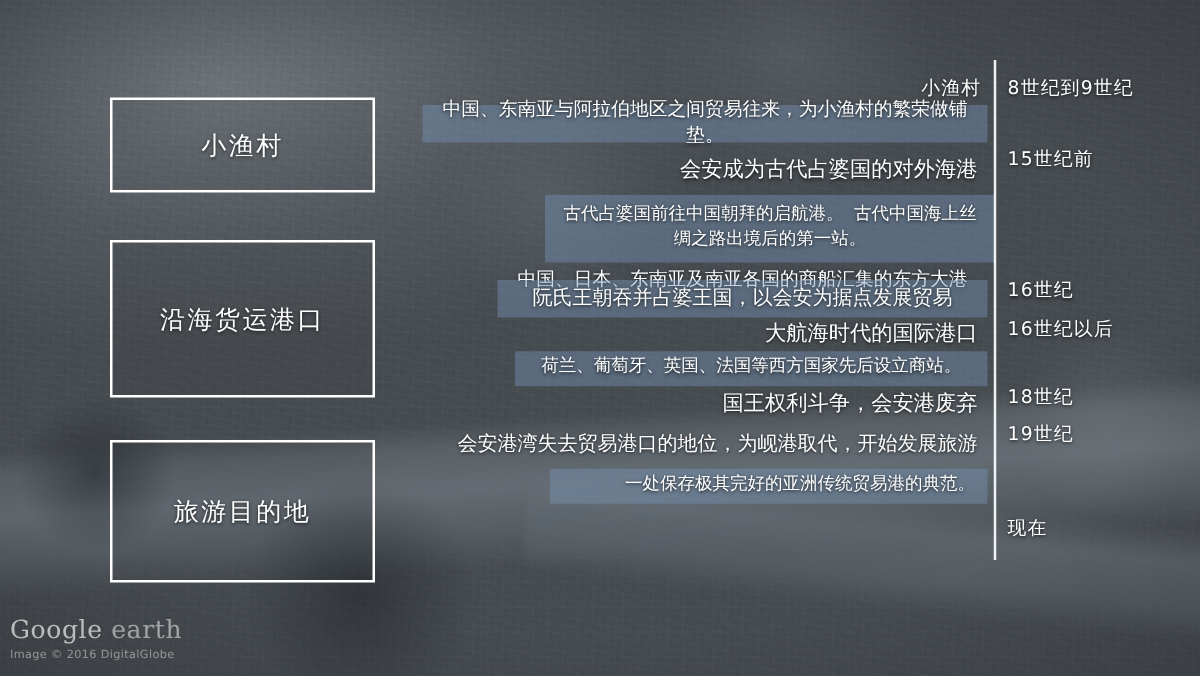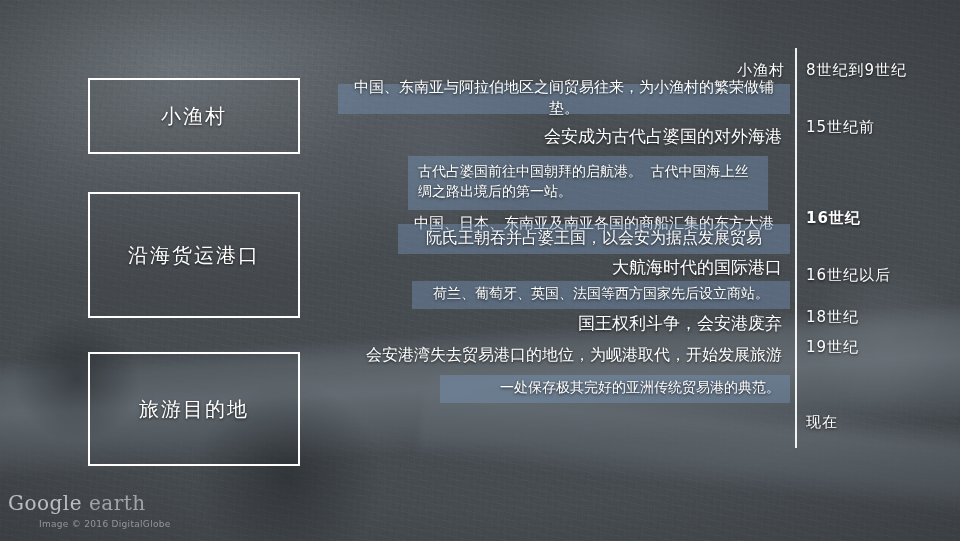--- a/index.html
+++ b/index.html
@@ -150,21 +150,20 @@
     font-family: "DejaVu Serif", "Liberation Serif", serif;
   }
   .ge-logo .ge-light { color: rgba(225,225,225,.6); }
   .ge-credit {
     position: absolute;
     left: 8px;
     bottom: 12px;
     color: rgba(215,215,215,.55);
     font-size: 9px;
     letter-spacing: .3px;
-    margin-left: 31px;
   }
 </style>
 </head>
 <body>
 
 <div id="stage">
 
   <div class="bg-base"></div>
   <div class="bg-texture"></div>
   <div class="bg-texture2"></div>
@@ -184,21 +183,21 @@
   </div>
 
   <div class="event filled" style="left:338px; top:84px; width:452px; height:30px; padding:0 10px; font-size:15px; text-align:center;">
     <span class="evt-text">中国、东南亚与阿拉伯地区之间贸易往来，为小渔村的繁荣做铺垫。</span>
   </div>
 
   <div class="event plain" style="left:430px; top:122px; width:360px; height:28px; padding:0 8px; font-size:17px; text-align:right;">
     <span class="evt-text">会安成为古代占婆国的对外海港</span>
   </div>
 
-  <div class="event filled" style="left:408px; top:156px; width:360px; height:54px; padding:0 10px; font-size:14px; text-align:left;">
+  <div class="event filled" style="left:436px; top:156px; width:360px; height:54px; padding:0 10px; font-size:14px; text-align:center;">
     <span class="evt-text">古代占婆国前往中国朝拜的启航港。 古代中国海上丝绸之路出境后的第一站。</span>
   </div>
 
   <div class="event plain" style="left:398px; top:211px; width:392px; height:26px; padding:0 8px; font-size:15px; text-align:center;">
     <span class="evt-text">中国、日本、东南亚及南亚各国的商船汇集的东方大港</span>
   </div>
 
   <div class="event filled" style="left:398px; top:224px; width:392px; height:30px; padding:0 10px; font-size:16px; text-align:center;">
     <span class="evt-text">阮氏王朝吞并占婆王国，以会安为据点发展贸易</span>
   </div>
@@ -223,22 +222,22 @@
     <span class="evt-text">一处保存极其完好的亚洲传统贸易港的典范。</span>
   </div>
 
 
   <div class="timeline-rule"></div>
 
   <div class="era" style="left:737px; top:61px;">小渔村</div>
 
   <div class="era" style="top:61px;">8世纪到9世纪</div>
   <div class="era" style="top:118px;">15世纪前</div>
-  <div class="era" style="top:209px;font-weight:bold;">16世纪</div>
-  <div class="era" style="top:254px;margin-top:12px;">16世纪以后</div>
+  <div class="era" style="top:223px;">16世纪</div>
+  <div class="era" style="top:254px;">16世纪以后</div>
   <div class="era" style="top:308px;">18世纪</div>
   <div class="era" style="top:338px;">19世纪</div>
   <div class="era" style="top:413px;">现在</div>
 
   <div class="ge-logo">
     <span>Google</span>
     <span class="ge-light">earth</span>
   </div>
   <div class="ge-credit">Image © 2016 DigitalGlobe</div>
 

